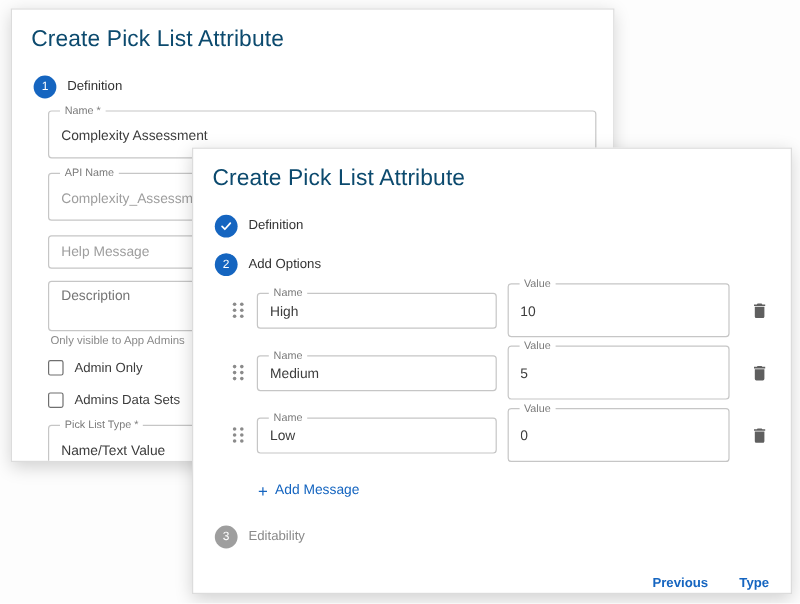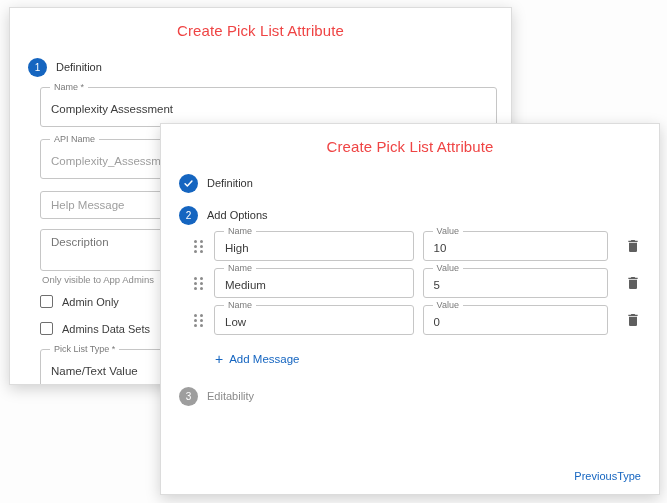--- a/index.html
+++ b/index.html
@@ -15,25 +15,24 @@
     position: absolute;
     background: #fff;
     border: 1px solid #dcdcdc;
     box-shadow: 0 4px 14px rgba(0,0,0,0.18);
     overflow: hidden;
   }
   .dialog-back { left: 9px; top: 7px; width: 503px; height: 378px; z-index: 1; }
   .dialog-front { left: 160px; top: 123px; width: 500px; height: 372px; z-index: 2; }
 
   .dlg-title {
-    font-size: 15px;
-    color: #ef4444;
+    font-size: 19px;
+    color: #0c4a6e;
     padding: 14px 16px 6px 16px;
     letter-spacing: .1px;
-    text-align: center;
   }
 
   .step-row { display: flex; align-items: center; gap: 9px; margin: 12px 0 0 18px; height: 20px; }
   .step-circle {
     width: 19px; height: 19px; border-radius: 50%;
     background: #1565C0; color: #fff; font-size: 10px;
     display: flex; align-items: center; justify-content: center;
     flex: 0 0 auto;
   }
   .step-circle.inactive { background: #9e9e9e; }
@@ -94,35 +93,35 @@
 
   
   .options { margin: 6px 16px 0 30px; }
   .opt-row { display: flex; align-items: center; margin-bottom: 7px; }
   .drag-handle {
     width: 14px; display: grid; grid-template-columns: repeat(2, 3px);
     gap: 2px 3px; justify-content: center; cursor: grab; flex: 0 0 auto;
   }
   .drag-handle i { width: 3px; height: 3px; border-radius: 50%; background: #8b8b8b; display: block; }
   .opt-name { width: 204px; height: 30px; margin-left: 9px; }
-  .opt-value { width: 190px; height: 30px; margin-left: 9px; }
+  .opt-value { width: 190px; height: 45px; margin-left: 9px; }
   .trash-btn {
     margin-left: 15px; width: 20px; height: 20px;
     display: flex; align-items: center; justify-content: center; cursor: pointer;
   }
 
   .add-option {
     display: inline-flex; align-items: center; gap: 6px;
     margin: 10px 0 0 54px; color: #1565C0; font-size: 11.5px; cursor: pointer;
   }
   .add-plus { font-size: 14px; line-height: 1; }
 
   .footer-links {
-    position: absolute; right: 18px; bottom: 12px;
-    display: flex; 
+    position: absolute; right: 18px; bottom: 2px;
+    display: flex; gap: 26px; font-weight: bold;
   }
   .footer-links span { color: #1565C0; font-size: 11px; cursor: pointer; }
 
   .front-steps .step-row { margin-top: 12px; }
   .step1-front { margin-top: 6px; }
 </style>
 </head>
 <body>
 
 <div class="dialog dialog-back">

